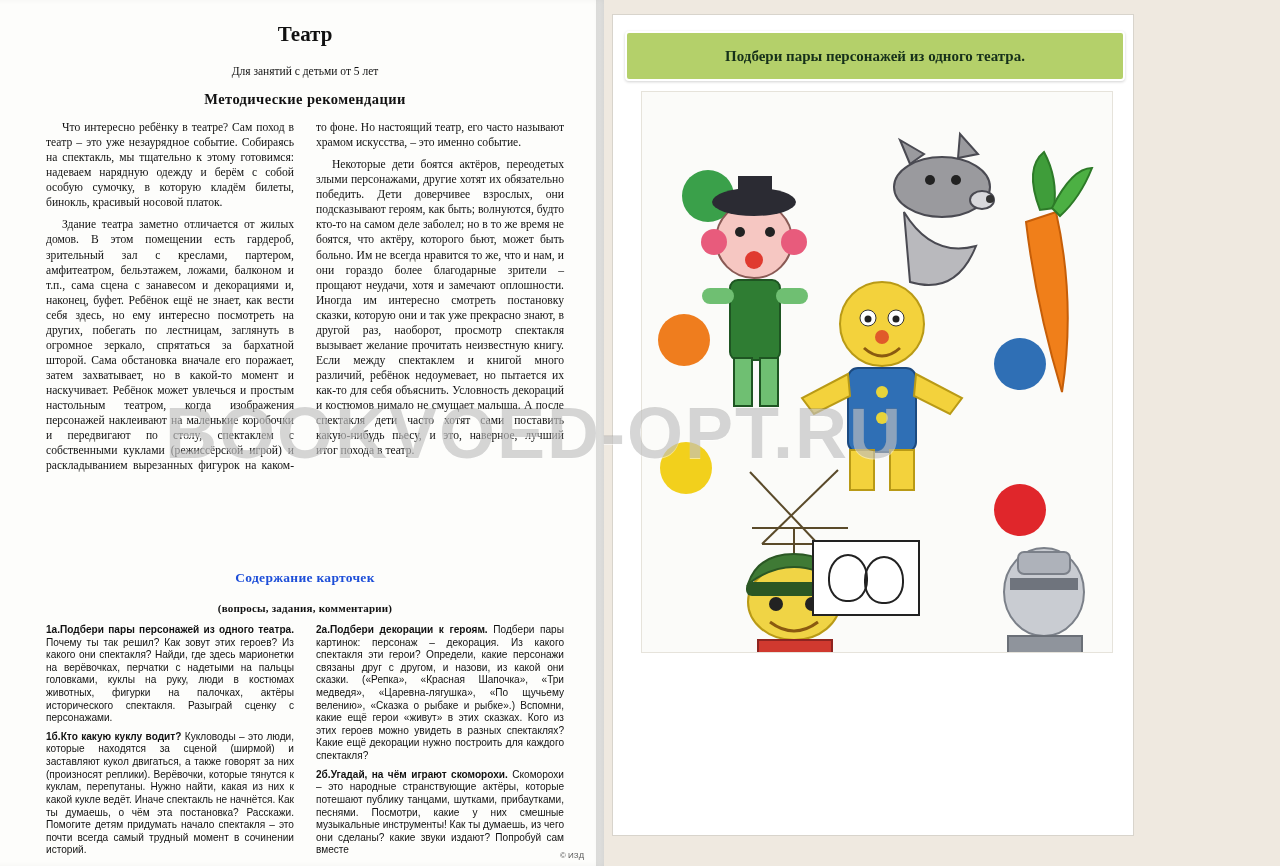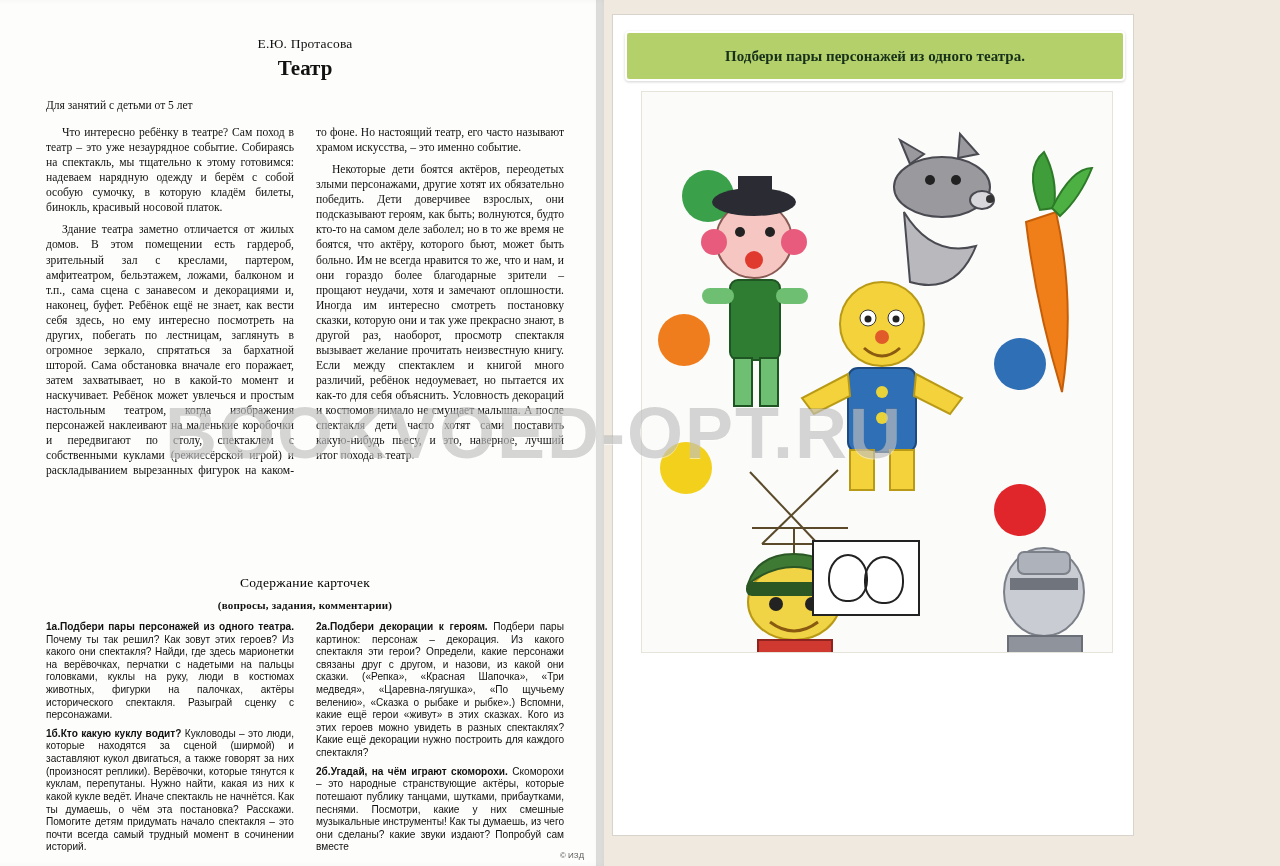--- a/index.html
+++ b/index.html
@@ -19,39 +19,39 @@
     position:absolute;left:46px;top:18px;width:518px;height:830px;
   }
   .author{
     font-size:13.5px;color:#111;letter-spacing:.2px;
     text-align:center;margin:18px 0 2px 0;font-family:"Liberation Serif",serif;
   }
   .doc-title{
     font-size:21px;font-weight:bold;text-align:center;margin:4px 0 18px 0;color:#111;
   }
   .doc-sub{
-    font-size:11.5px;text-align:left;color:#111;margin:0 0 14px 0;
+    font-size:11.5px;text-align:center;color:#111;margin:0 0 14px 0;
   }
   .section-h{
     font-size:14.5px;text-align:center;font-weight:bold;color:#111;
     letter-spacing:.4px;margin:10px 0 12px 0;
   }
   .cols{
     column-count:2;column-gap:22px;
     font-size:11.6px;line-height:1.30;text-align:justify;color:#111;
     height:440px;
     margin-top:8px;
   }
   .cols p{margin:0 0 7px 0;text-indent:16px;}
   .cards-h{
-    text-align:center;font-weight:normal;font-size:13.5px;margin:10px 0 1px 0;color:#000000;
+    text-align:center;font-weight:bold;font-size:13.5px;margin:10px 0 1px 0;color:#1d4ed8;
     letter-spacing:.3px;
   }
   .cards-sub{
-    text-align:center;font-weight:bold;font-size:11px;margin:8px 0 10px 0;color:#111;
+    text-align:center;font-weight:bold;font-size:11px;margin:16px 0 10px 0;color:#111;
     letter-spacing:.2px;
   }
   .qcols{
     column-count:2;column-gap:22px;
     font-size:10.1px;line-height:1.25;text-align:justify;color:#111;
     font-family:"Liberation Sans", sans-serif;
   }
   .qcols p{margin:0 0 6px 0;}
   .qcols b{font-weight:bold;}
   .copyright{
@@ -98,23 +98,23 @@
   .spine{
     position:absolute;left:596px;top:0;width:16px;height:866px;
     background:linear-gradient(to right,rgba(0,0,0,.13),rgba(0,0,0,0));
   }
 </style>
 </head>
 <body>
 
 <div class="page-left">
   <div class="inner">
-    <div class="author">Е.Ю. Протасова</div>
     <div class="doc-title">Театр</div>
     <div class="doc-sub">Для занятий с детьми от 5 лет</div>
+    <div class="section-h">Методические рекомендации</div>
 
     <div class="cols">
       <p>Что интересно ребёнку в театре? Сам поход в театр – это уже незаурядное событие. Собираясь на спектакль, мы тщательно к этому готовимся: надеваем нарядную одежду и берём с собой особую сумочку, в которую кладём билеты, бинокль, красивый носовой платок.</p>
       <p>Здание театра заметно отличается от жилых домов. В этом помещении есть гардероб, зрительный зал с креслами, партером, амфитеатром, бельэтажем, ложами, балконом и т.п., сама сцена с занавесом и декорациями и, наконец, буфет. Ребёнок ещё не знает, как вести себя здесь, но ему интересно посмотреть на других, побегать по лестницам, заглянуть в огромное зеркало, спрятаться за бархатной шторой. Сама обстановка вначале его поражает, затем захватывает, но в какой-то момент и наскучивает. Ребёнок может увлечься и простым настольным театром, когда изображения персонажей наклеивают на маленькие коробочки и передвигают по столу, спектаклем с собственными куклами (режиссёрской игрой) и раскладыванием вырезанных фигурок на каком-то фоне. Но настоящий театр, его часто называют храмом искусства, – это именно событие.</p>
       <p>Некоторые дети боятся актёров, переодетых злыми персонажами, другие хотят их обязательно победить. Дети доверчивее взрослых, они подсказывают героям, как быть; волнуются, будто кто-то на самом деле заболел; но в то же время не боятся, что актёру, которого бьют, может быть больно. Им не всегда нравится то же, что и нам, и они гораздо более благодарные зрители – прощают неудачи, хотя и замечают оплошности. Иногда им интересно смотреть постановку сказки, которую они и так уже прекрасно знают, в другой раз, наоборот, просмотр спектакля вызывает желание прочитать неизвестную книгу. Если между спектаклем и книгой много различий, ребёнок недоумевает, но пытается их как-то для себя объяснить. Условность декораций и костюмов нимало не смущает малыша. А после спектакля дети часто хотят сами поставить какую-нибудь пьесу, и это, наверное, лучший итог похода в театр.</p>
     </div>
 
     <div class="cards-h">Содержание карточек</div>
     <div class="cards-sub">(вопросы, задания, комментарии)</div>
 

